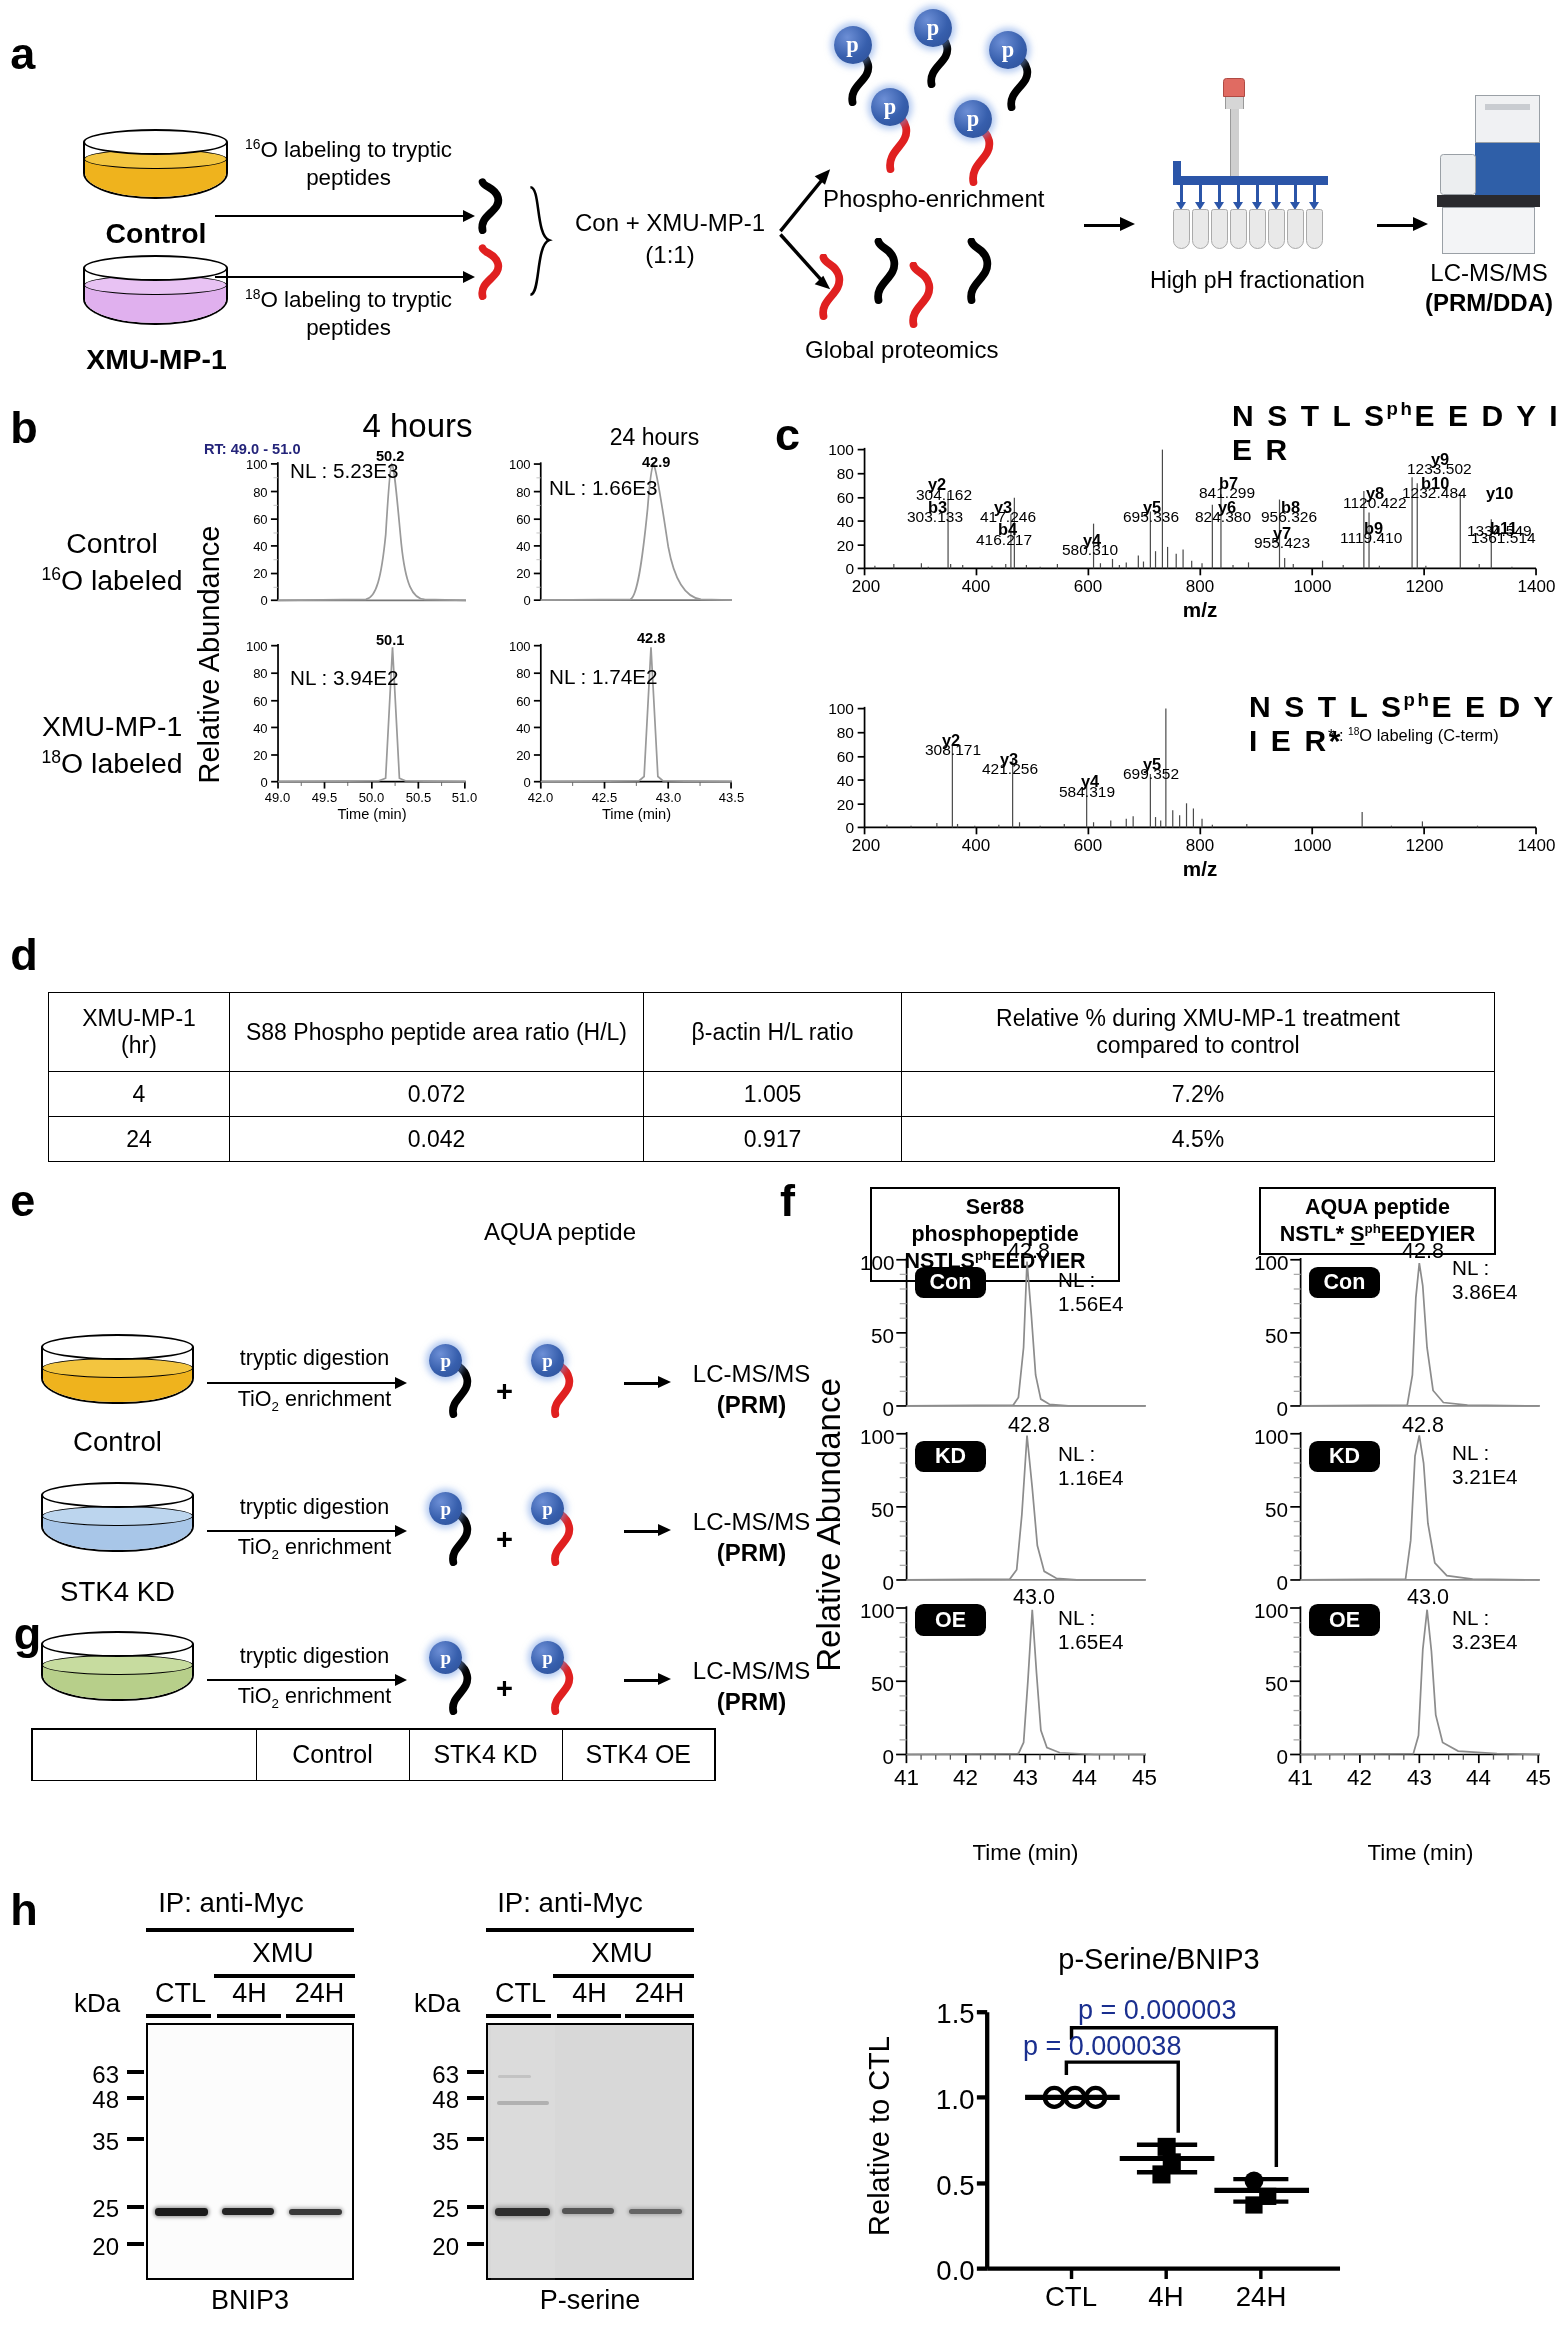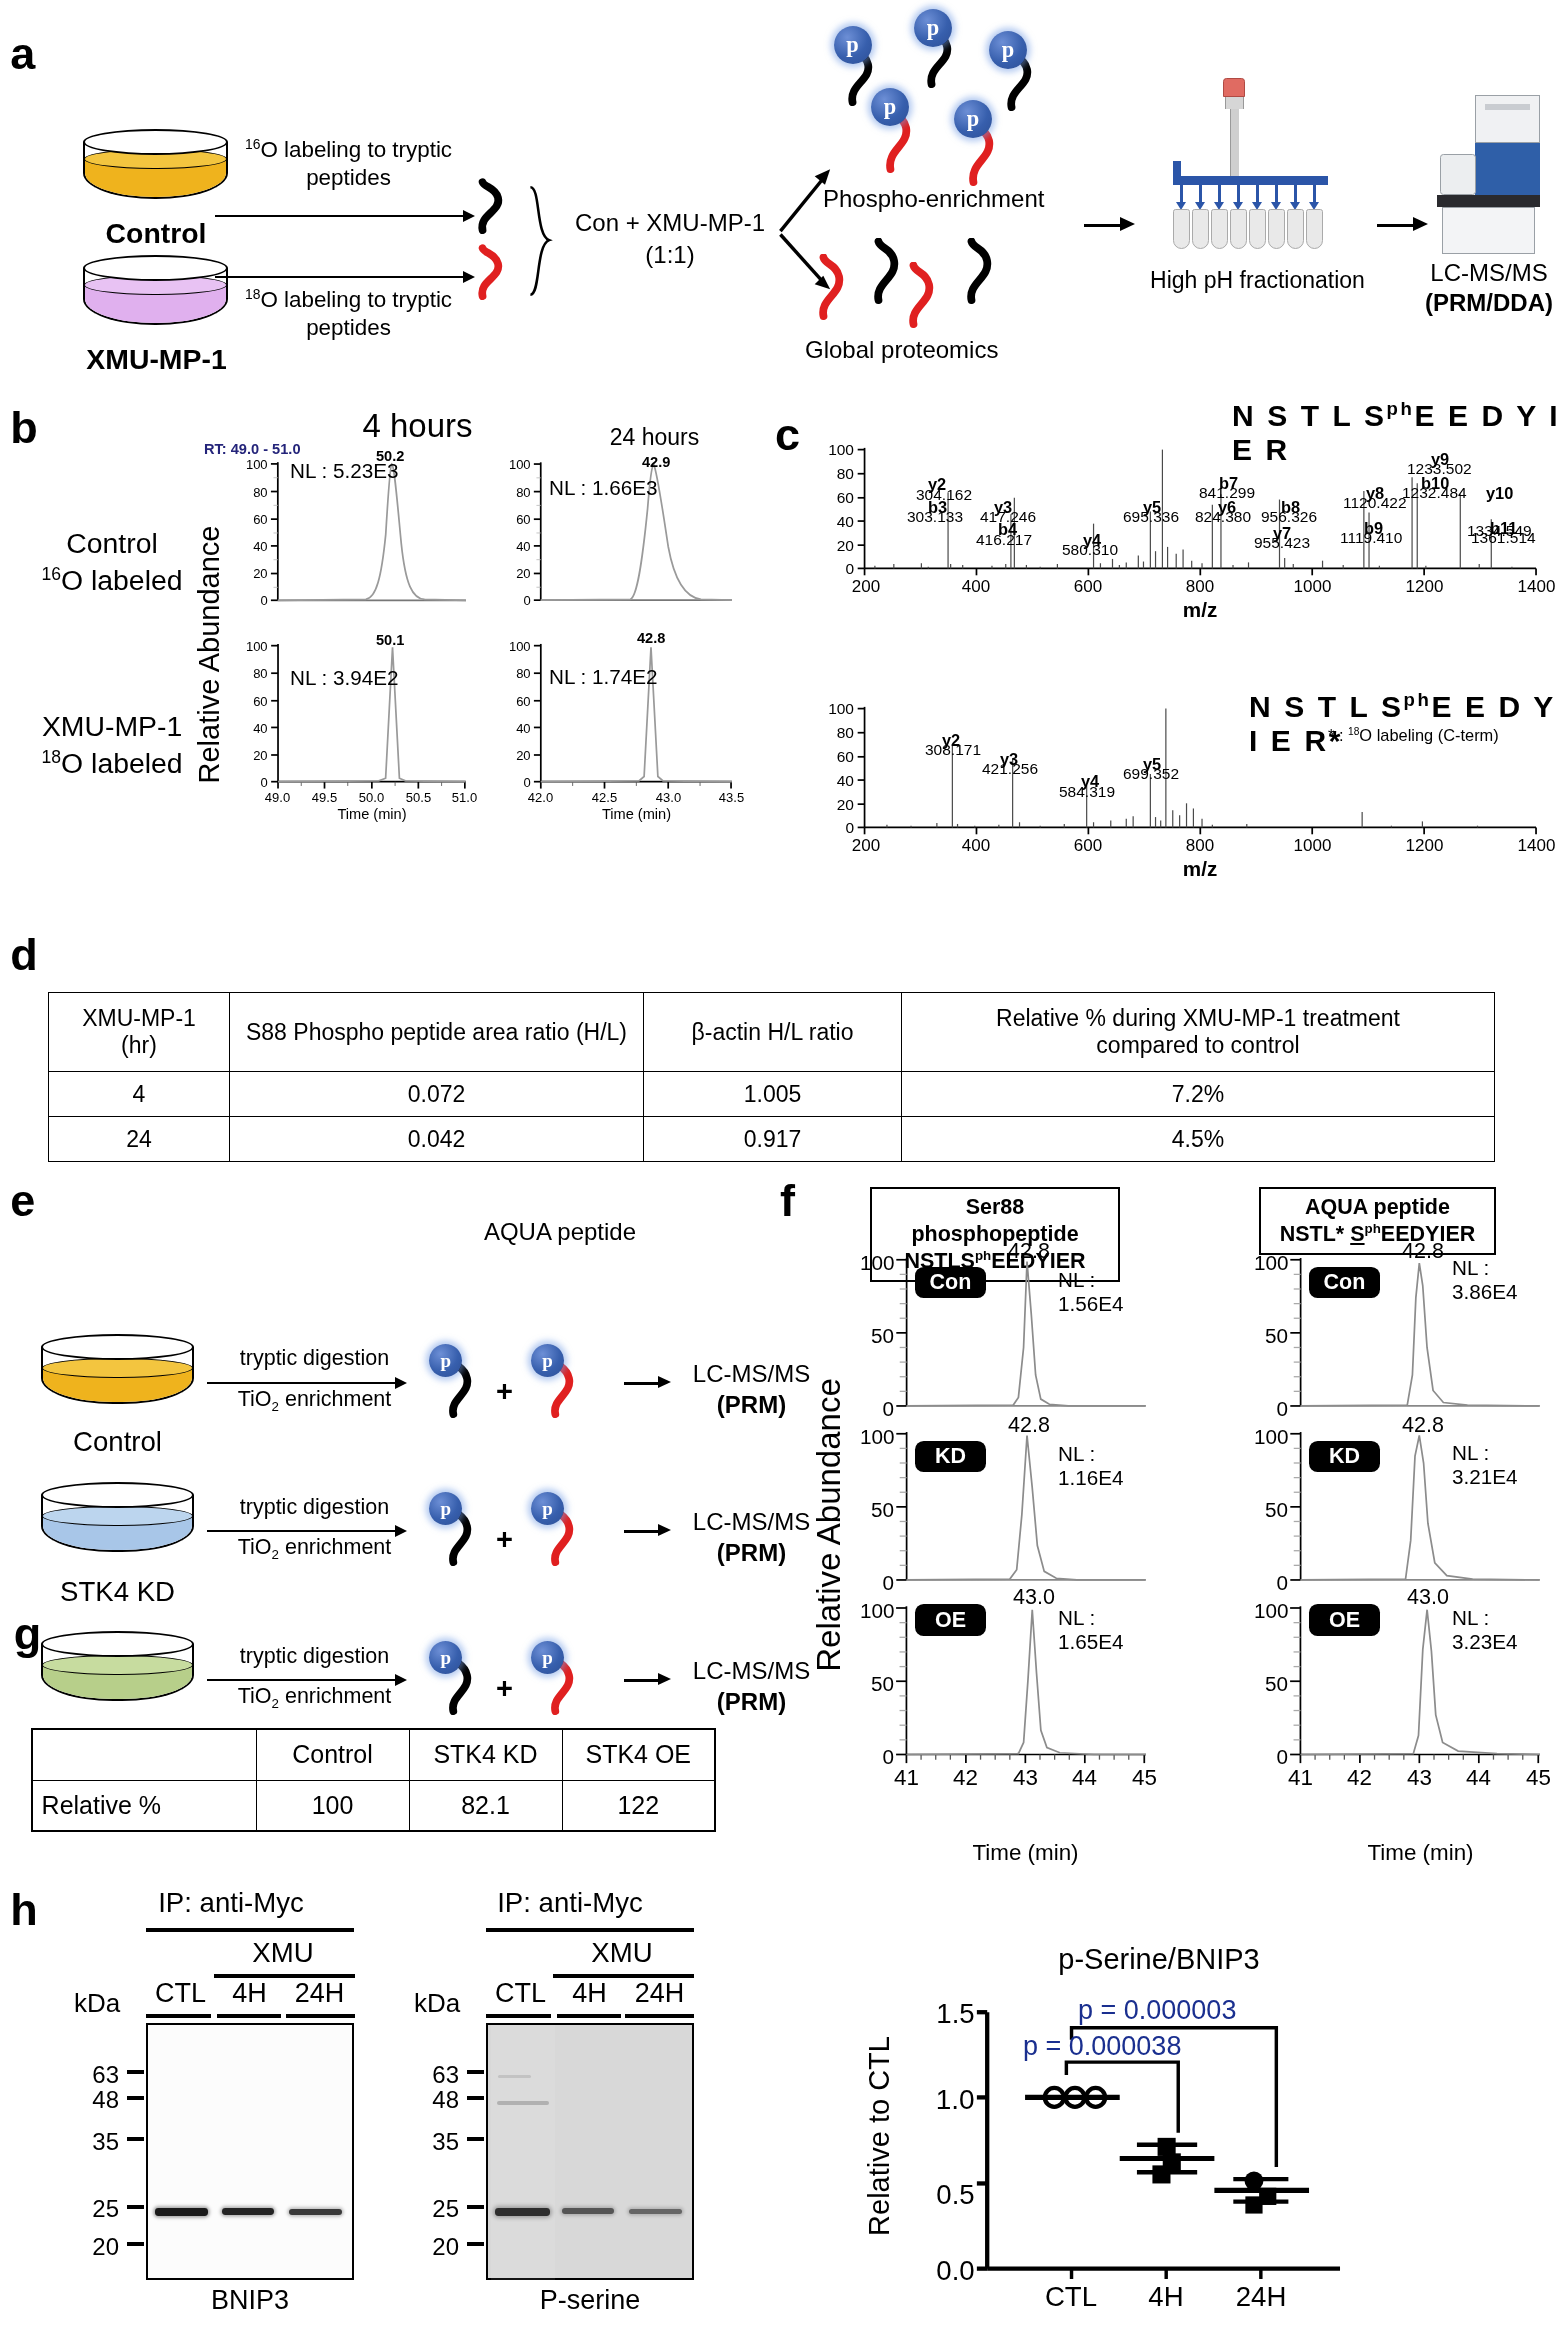--- a/index.html
+++ b/index.html
@@ -1013,26 +1013,20 @@
 <div class="abs panel-letter" style="left:13.8px; top:1611px;">g</div>
 <div class="abs" style="left:31px; top:1728px;">
   <table class="fig" id="table-g">
     <tbody>
         <tr>
       <td style="width:224px; border-top-width:2.6px; border-left-width:2.6px;"></td>
       <td style="width:153px; border-top-width:2.6px;">Control</td>
       <td style="width:153px; border-top-width:2.6px;">STK4 KD</td>
       <td style="width:153px; border-top-width:2.6px; border-right-width:2.6px;">STK4 OE</td>
     </tr>
-    <tr>
-      <td class="rowlabel" style="border-left-width:2.6px; border-bottom-width:2.6px;">Relative %</td>
-      <td style="border-bottom-width:2.6px;">100</td>
-      <td style="border-bottom-width:2.6px;">82.1</td>
-      <td style="border-bottom-width:2.6px; border-right-width:2.6px;">122</td>
-    </tr>
   </tbody>
     </table>
 </div>
 
 <div class="abs panel-letter" style="left:10.3px; top:1887px;">h</div>
 
 <div class="abs ctr" style="left:102px; top:1887px; width:258px; font-size:27.6px;">IP: anti-Myc</div>
 <div class="lanebar" style="left:146px; top:1928px; width:208px;"></div>
 <div class="abs ctr" style="left:214px; top:1937px; width:138px; font-size:27.6px;">XMU</div>
 <div class="lanebar" style="left:214px; top:1974px; width:141px;"></div>
@@ -1131,21 +1125,21 @@
     <circle cx="418" cy="216" r="11" fill="#000"></circle>
     <rect x="424" y="224" width="20" height="20" fill="#000"></rect>
     <rect x="408" y="234" width="20" height="20" fill="#000"></rect>
 
     <polyline points="200,93 200,78 330,78 330,160" fill="none" stroke="#000" stroke-width="4"></polyline>
 
     <polyline points="206,52 206,38 444,38 444,200" fill="none" stroke="#000" stroke-width="4"></polyline>
   </svg>
   <div class="ticklbl" style="left:20.7px; top:3.4px; width:60px; text-align:right; font-size:27.6px;">1.5</div>
   <div class="ticklbl" style="left:20.7px; top:89px; width:60px; text-align:right; font-size:28px;">1.0</div>
-  <div class="ticklbl" style="left:20.7px; top:184px; width:60px; text-align:right; font-size:27.6px;">0.5</div>
+  <div class="ticklbl" style="left:20.7px; top:175px; width:60px; text-align:right; font-size:27.6px;">0.5</div>
   <div class="ticklbl" style="left:20.7px; top:260px; width:60px; text-align:right; font-size:27.6px;">0.0</div>
 
   <div class="ticklbl" style="left:134px; top:286px; width:86px; text-align:center; font-size:27.6px;">CTL</div>
   <div class="ticklbl" style="left:229px; top:286px; width:86px; text-align:center; font-size:27.6px;">4H</div>
   <div class="ticklbl" style="left:324px; top:286px; width:86px; text-align:center; font-size:27.6px;">24H</div>
 
   <div class="abs" style="left:184px; top:0px; font-size:27px; color:#1a2f8f; white-space:nowrap;">p = 0.000003</div>
   <div class="abs" style="left:129px; top:36px; font-size:27px; color:#1a2f8f; white-space:nowrap;">p = 0.000038</div>
 </div>
 

